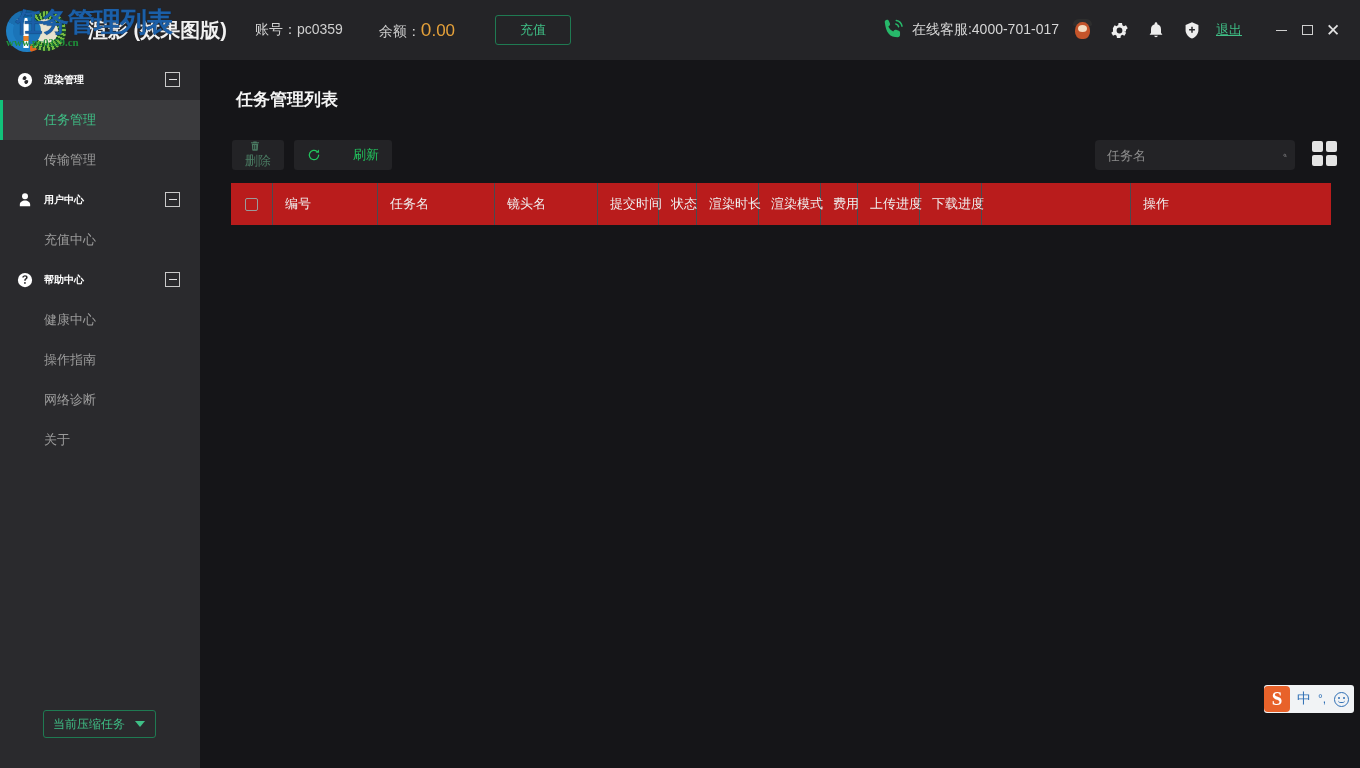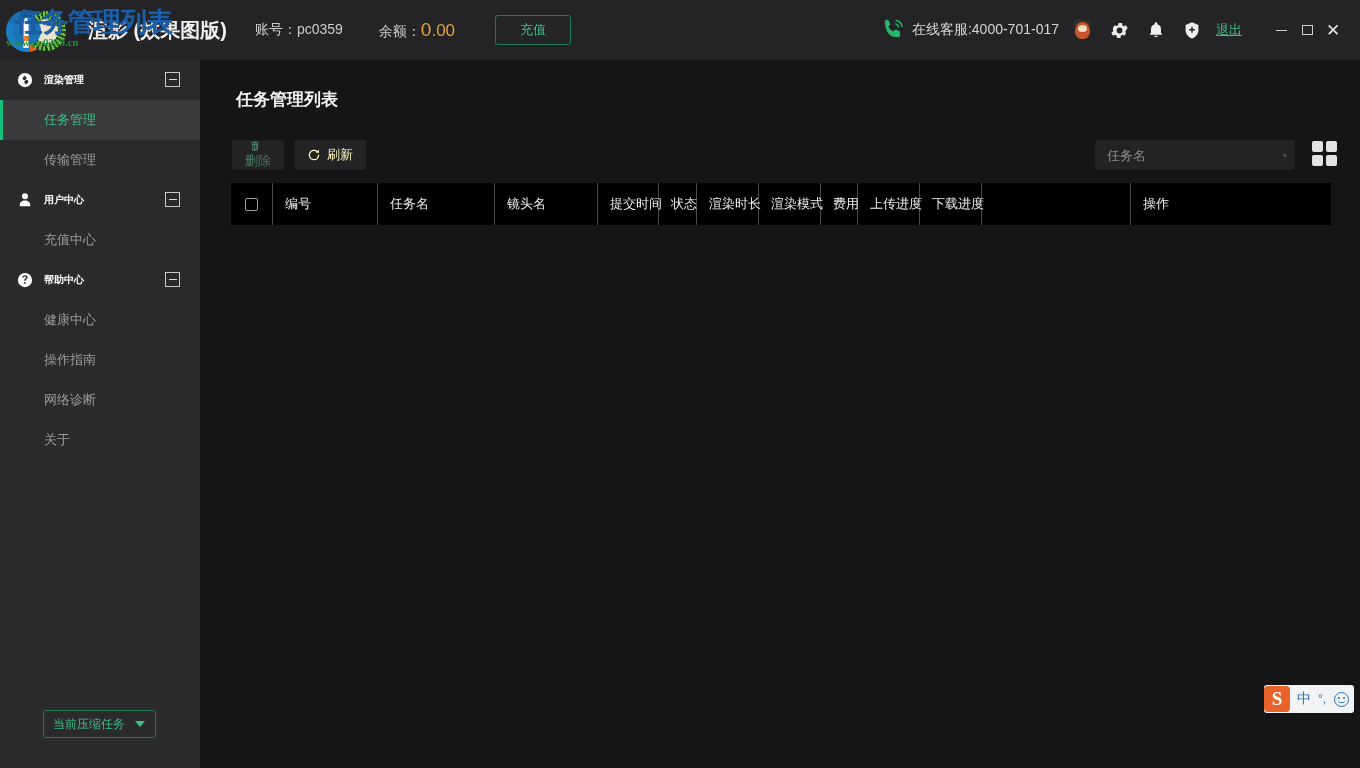--- a/index.html
+++ b/index.html
@@ -166,21 +166,21 @@
     position: absolute; left: 36px; top: 28px;
     font-size: 17px; font-weight: bold; color: #f5f5f5;
   }
   .toolbar { position: absolute; left: 32px; top: 80px; display: flex; align-items: center; }
   .tb-btn {
     height: 30px; display: flex; align-items: center; padding: 0 13px;
     background: #232326; border-radius: 3px; margin-right: 10px;
     font-size: 13px; cursor: pointer;
   }
   .tb-btn.disabled { color: #4a7a62; cursor: default; flex-direction: column; }
-  .tb-btn.enabled { color: #fef9c3; }
+  .tb-btn.enabled { color: #22c55e; gap: 26px; }
   .tb-btn svg { margin-right: 6px; }
 
   .search-wrap { position: absolute; right: 65px; top: 80px; display: flex; align-items: center; }
   .search-box {
     width: 200px; height: 30px; background: #232326; border-radius: 4px;
     display: flex; align-items: center; padding: 0 8px 0 12px;
   }
   .search-box input {
     flex: 1; background: transparent; border: none; outline: none;
     color: #d6d6d6; font-size: 13px; font-family: "Liberation Sans", sans-serif;
@@ -189,21 +189,21 @@
   .grid-ico {
     position: absolute; right: 22px; top: 81px;
     width: 26px; height: 26px; cursor: pointer;
     display: grid; grid-template-columns: 11px 11px; grid-template-rows: 11px 11px; gap: 3px;
   }
   .grid-ico i { display: block; background: #e3e3e3; border-radius: 2px; }
 
   
   .table-wrap {
     position: absolute; left: 31px; top: 123px; width: 1100px; height: 42px;
-    background: #000000; display: flex; align-items: stretch; overflow: hidden;
+    background: #b91c1c; display: flex; align-items: stretch; overflow: hidden;
   }
   .th {
     display: flex; align-items: center; font-size: 13px; color: #f0f0f0;
     border-right: 1px solid #4a4a50; padding-left: 12px; white-space: nowrap; flex: none;
     cursor: pointer;
   }
   .th.nopad { padding-left: 0; justify-content: center; }
   .th.last { border-right: none; }
   .cbx {
     width: 13px; height: 13px; border: 1px solid #9b9b9b; border-radius: 2px;

